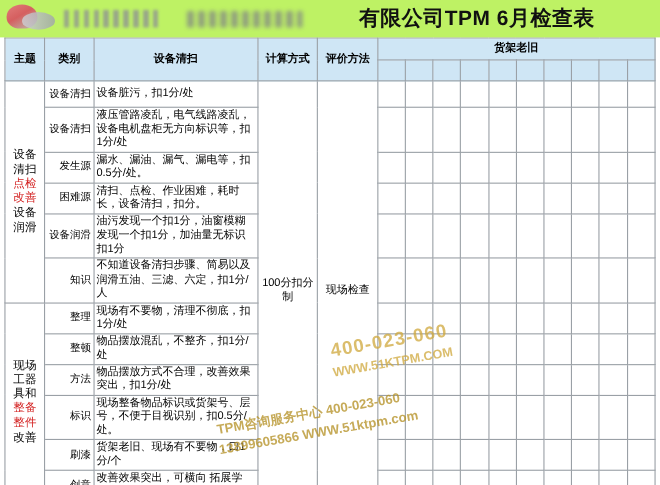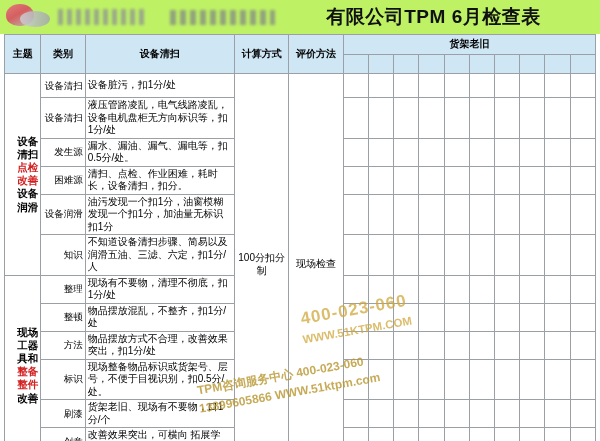--- a/index.html
+++ b/index.html
@@ -105,22 +105,22 @@
     font-weight: bold;
     font-size: 10px;
     height: 17px;
     color: #000;
   }
   .hdr-sub {
     background: #cfe6f5;
     height: 16px;
   }
   .theme-cell {
-    text-align: right;
-    font-weight: bold;
+    text-align: center;
+    font-weight: normal;
     font-size: 10.5px;
     width: 34px;
     line-height: 1.35;
     padding: 2px 1px;
     margin-top: 32px;
   }
   .theme-cell .red { color: #d32020; }
   .cat-cell {
     text-align: right;
     font-size: 9.5px;

